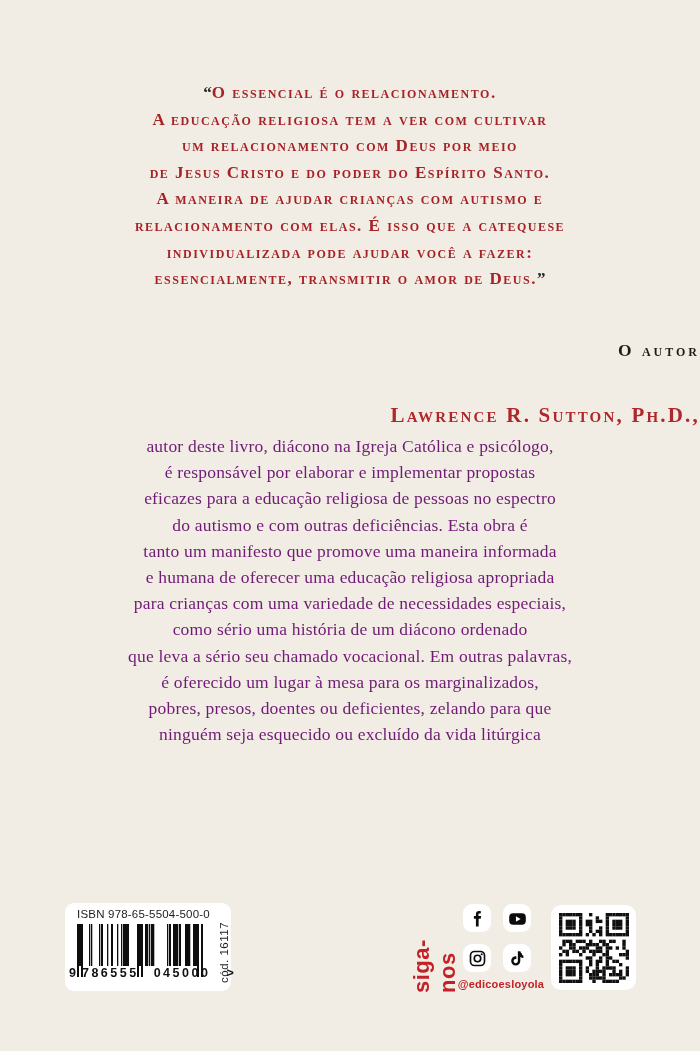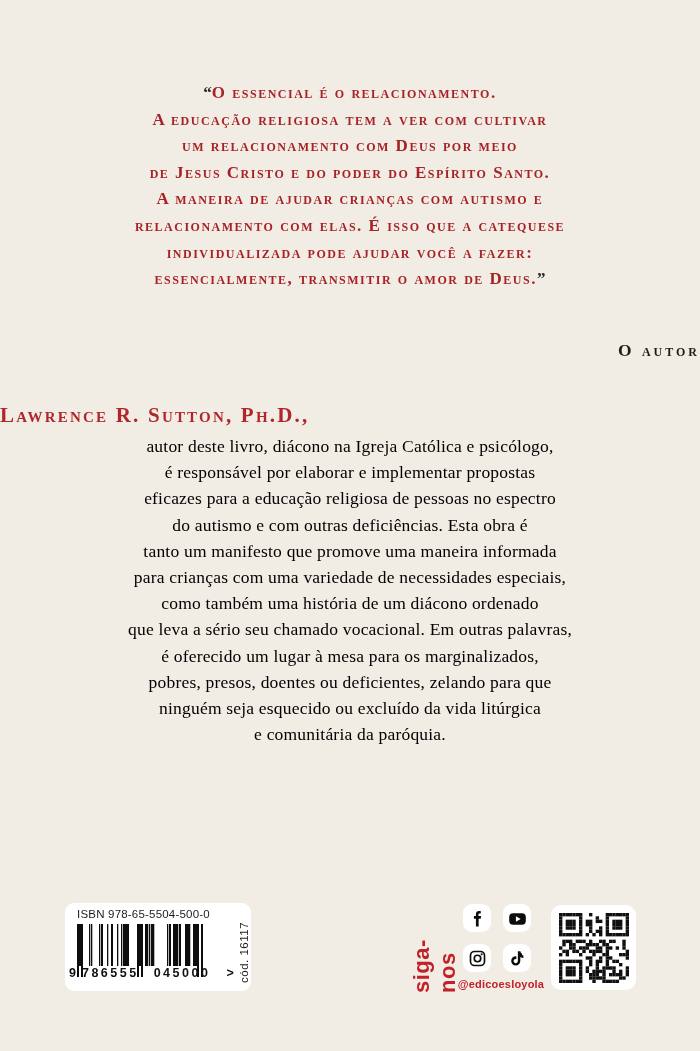--- a/index.html
+++ b/index.html
@@ -29,41 +29,41 @@
     text-align:right;
     color:#1f1b1a;
     font-size:17.5px;
     letter-spacing:3px;
     font-weight:600;
     font-variant:small-caps;
   }
   
   .author-name{
     position:absolute;top:402px;left:0;width:700px;
-    text-align:left;
+    text-align:right;
     color:#b0272b;
     font-size:21px;
     line-height:26px;
     font-weight:600;
     font-variant:small-caps;
     letter-spacing:2.2px;
   }
   
   .bio{
     position:absolute;top:433px;left:40px;width:620px;
     text-align:center;
-    color:#000000;
+    color:#701a75;
     font-size:17.5px;
     line-height:26.2px;
     letter-spacing:0.2px;
   }
   .b-line{white-space:nowrap;}
   
   .barcode-card{
-    position:absolute;left:65px;top:903px;width:186px;height:88px;
+    position:absolute;left:65px;top:903px;width:166px;height:88px;
     background:#ffffff;border-radius:9px;
     font-family:"Liberation Sans", sans-serif;
   }
   .isbn{
     position:absolute;left:12px;top:5px;
     font-size:11.5px;color:#1c1c1c;letter-spacing:0.2px;white-space:nowrap;
   }
   .bars{position:absolute;left:12px;top:21px;}
   .bc-digits{
     position:absolute;left:4px;top:63px;width:152px;
@@ -123,27 +123,27 @@
   <div class="author-label">O autor</div>
 
   <div class="author-name">Lawrence R. Sutton, Ph.D.,</div>
 
   <div class="bio">
       <div class="b-line">autor deste livro, diácono na Igreja Católica e psicólogo,</div>
       <div class="b-line">é responsável por elaborar e implementar propostas</div>
       <div class="b-line">eficazes para a educação religiosa de pessoas no espectro</div>
       <div class="b-line">do autismo e com outras deficiências. Esta obra é</div>
       <div class="b-line">tanto um manifesto que promove uma maneira informada</div>
+      <div class="b-line">e humana de oferecer uma educação religiosa apropriada</div>
       <div class="b-line">para crianças com uma variedade de necessidades especiais,</div>
-      <div class="b-line">como também uma história de um diácono ordenado</div>
+      <div class="b-line">como sério uma história de um diácono ordenado</div>
       <div class="b-line">que leva a sério seu chamado vocacional. Em outras palavras,</div>
       <div class="b-line">é oferecido um lugar à mesa para os marginalizados,</div>
       <div class="b-line">pobres, presos, doentes ou deficientes, zelando para que</div>
       <div class="b-line">ninguém seja esquecido ou excluído da vida litúrgica</div>
-      <div class="b-line">e comunitária da paróquia.</div>
     </div>
 
   <div class="barcode-card">
     <div class="isbn">ISBN 978-65-5504-500-0</div>
     <svg class="bars" width="128" height="54" viewBox="0 0 128 54">
         <rect x="0.0" y="0" width="2" height="53" fill="#0d0d0d"></rect>
         <rect x="2.0" y="0" width="2" height="42" fill="#0d0d0d"></rect>
         <rect x="4.0" y="0" width="2" height="53" fill="#0d0d0d"></rect>
         <rect x="12.0" y="0" width="1.3" height="42" fill="#0d0d0d"></rect>
         <rect x="14.0" y="0" width="1.3" height="42" fill="#0d0d0d"></rect>

